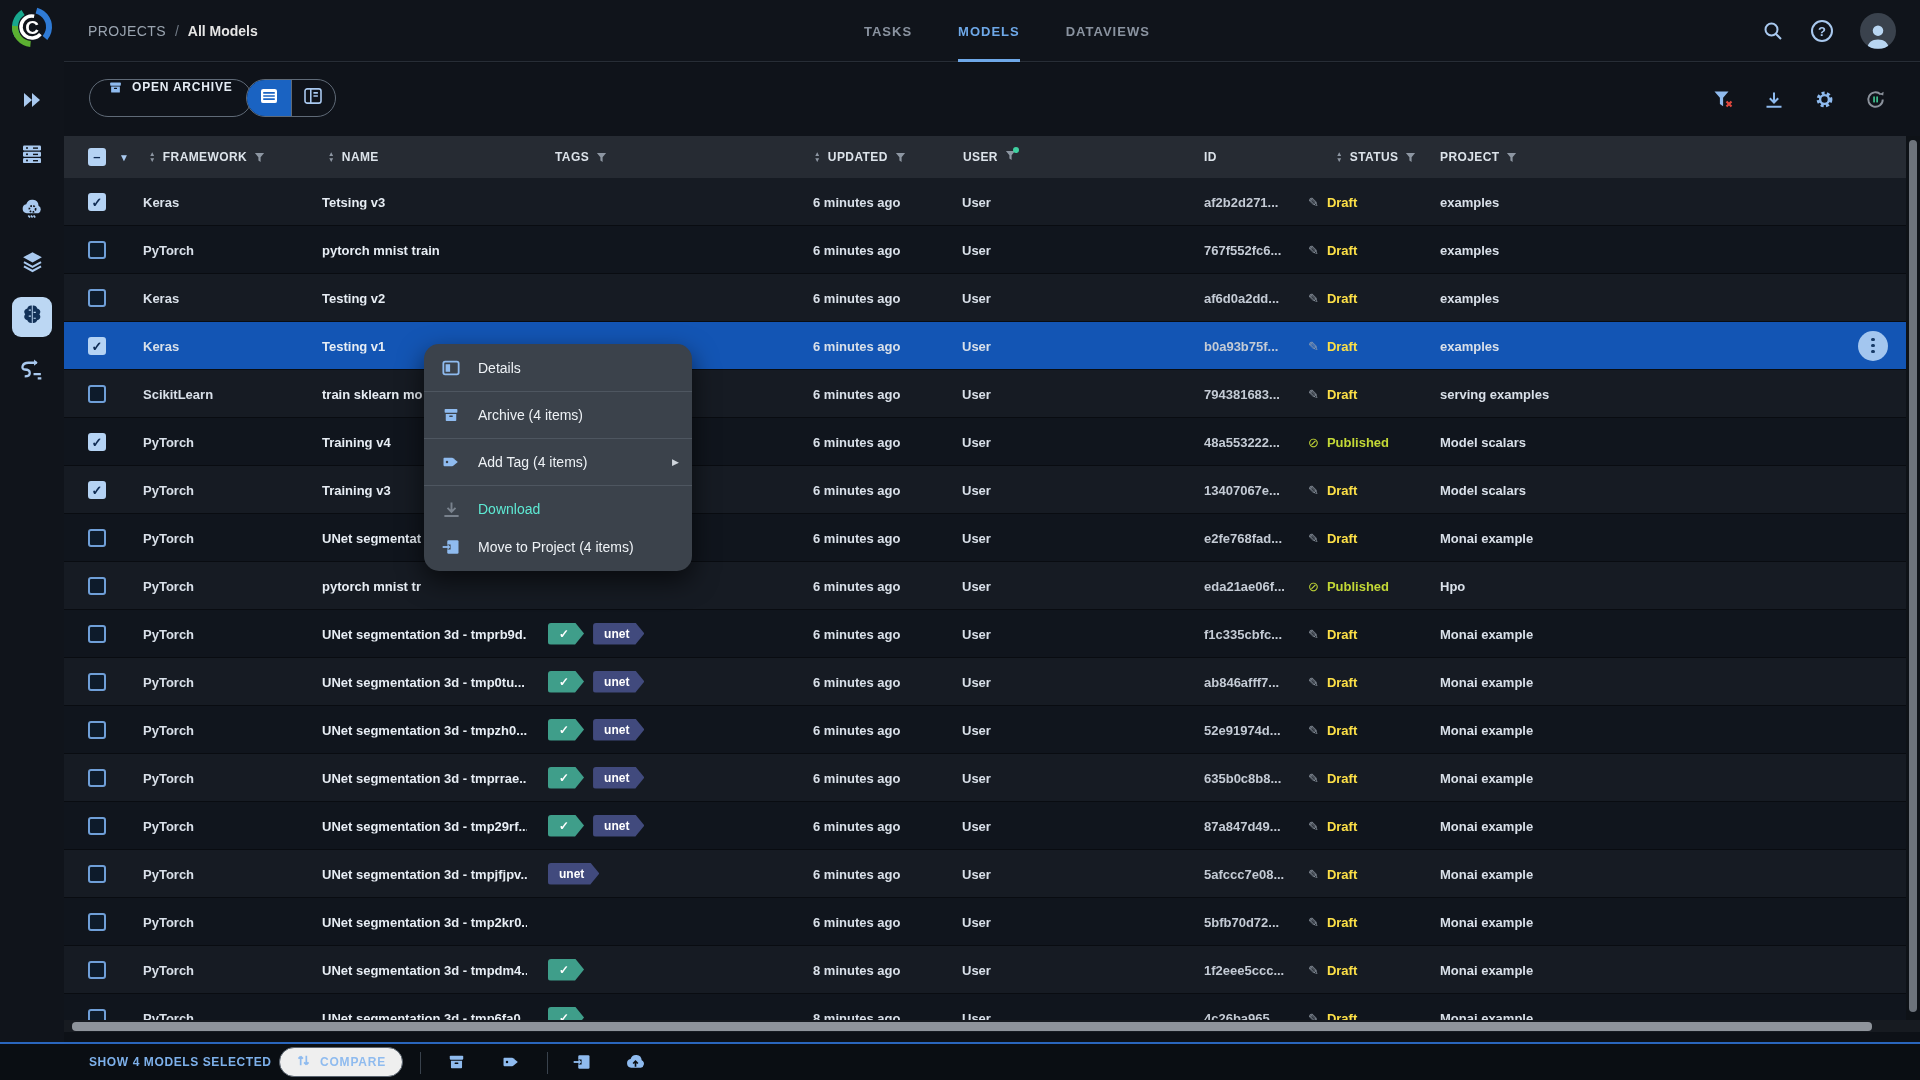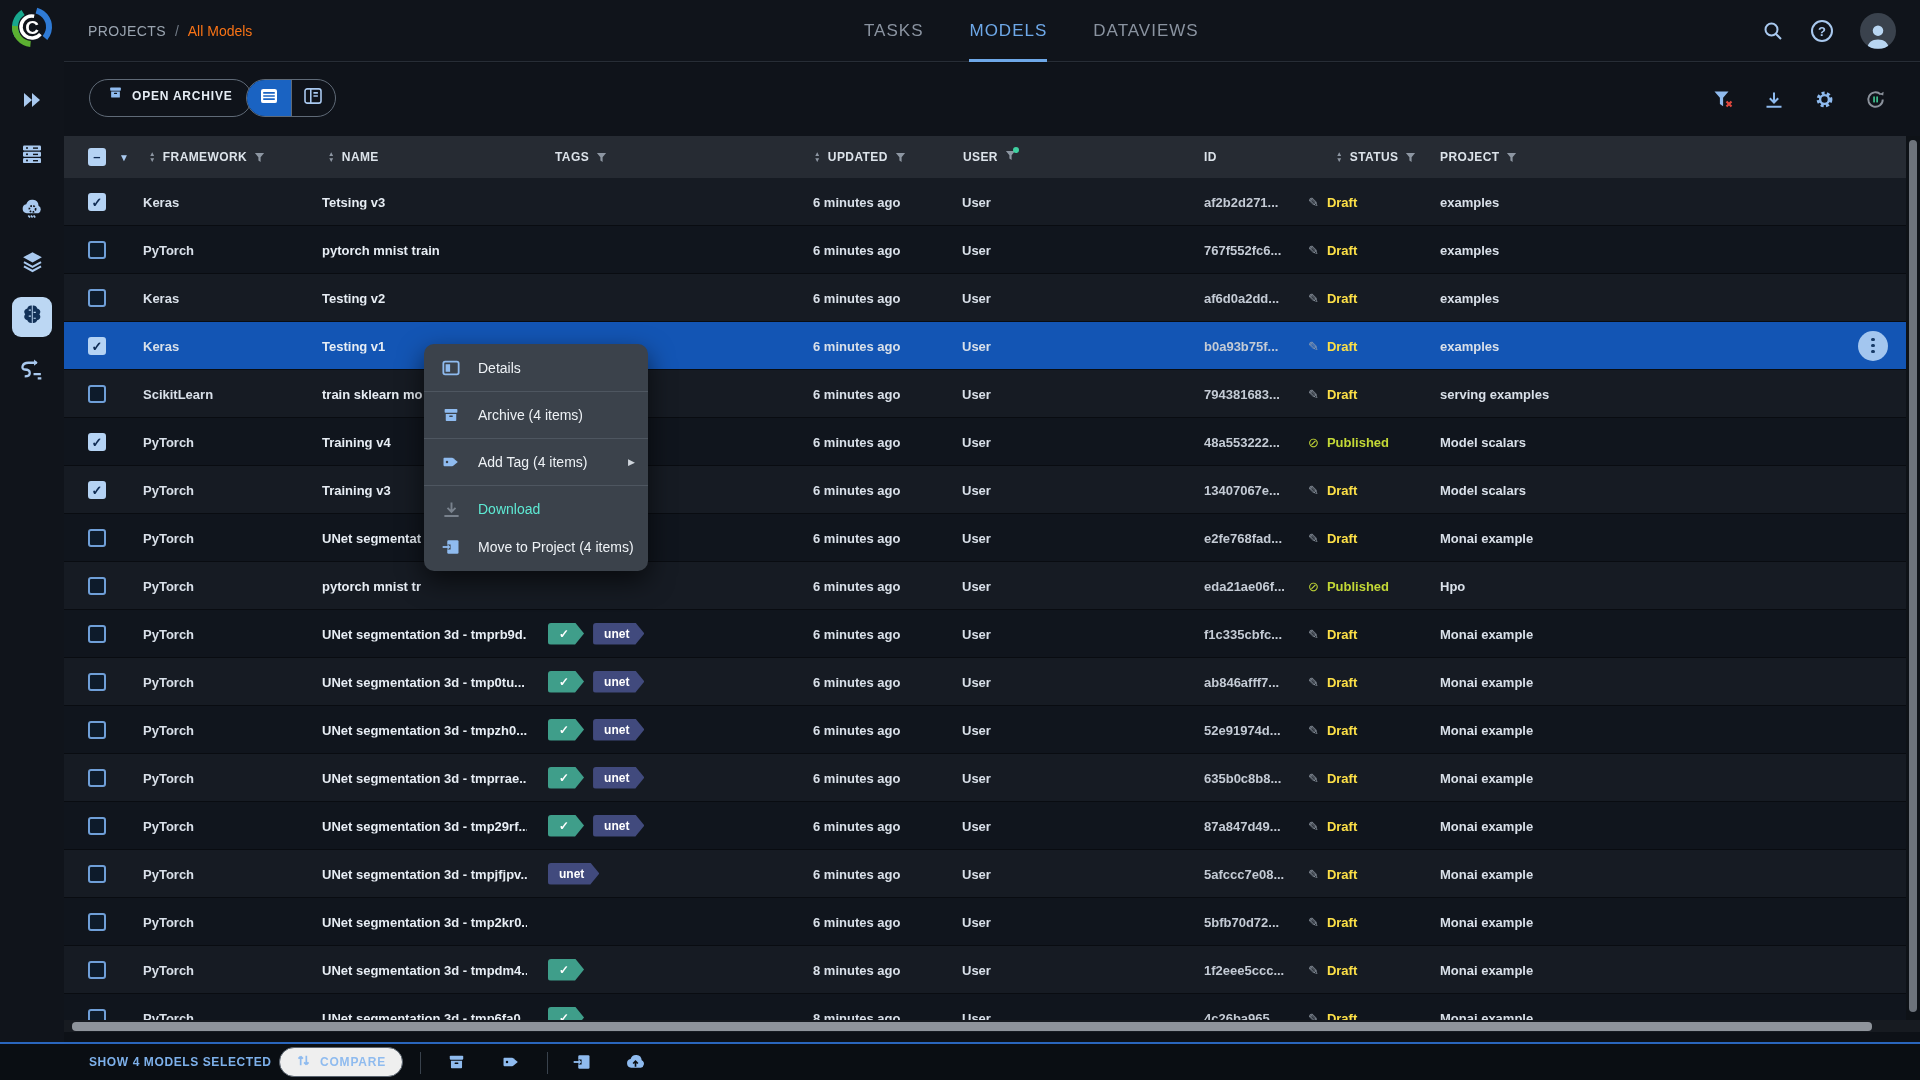--- a/index.html
+++ b/index.html
@@ -10,32 +10,32 @@
   .sidebar{position:absolute;left:0;top:0;width:64px;height:1042px;background:#10141b;z-index:20}
   .logo{position:absolute;left:10px;top:5px;width:44px;height:44px;cursor:pointer}
   .nav{position:absolute;left:12px;width:40px;height:40px;display:flex;align-items:center;justify-content:center;border-radius:9px;cursor:pointer;color:#a9c9ef}
   .nav.active{background:#bcd7f3;color:#123158}
 
   
   .topbar{position:absolute;left:64px;top:0;width:1856px;height:62px;background:#10141b;border-bottom:1px solid #272d36;z-index:15}
   .crumbs{position:absolute;left:24px;top:0;height:62px;display:flex;align-items:center;gap:9px;font-size:14px}
   .crumb-root{color:#9aa4b0;letter-spacing:.4px;cursor:pointer}
   .crumb-sep{color:#717a86}
-  .crumb-cur{color:#f97316;font-weight:normal;cursor:pointer}
+  .crumb-cur{color:#e5e5e5;font-weight:bold;cursor:pointer}
   .tabs{position:absolute;left:800px;top:0;height:62px;display:flex;gap:46px;align-items:stretch}
-  .tab{display:flex;align-items:center;font-size:17px;font-weight:normal;letter-spacing:1px;color:#8a93a0;cursor:pointer;border-bottom:3px solid transparent;padding-top:3px}
+  .tab{display:flex;align-items:center;font-size:13px;font-weight:bold;letter-spacing:1px;color:#8a93a0;cursor:pointer;border-bottom:3px solid transparent;padding-top:3px}
   .tab.active{color:#6ea8e8;border-bottom-color:#6ea8e8}
   .topbar-right{position:absolute;right:24px;top:0;height:62px;display:flex;align-items:center;gap:27px}
   .tb-icon{cursor:pointer;display:flex;align-items:center;justify-content:center}
   .help-circle{width:22px;height:22px;border:2px solid #a9c9ef;border-radius:50%;color:#a9c9ef;font-size:13px;font-weight:bold;display:flex;align-items:center;justify-content:center}
   .avatar{width:36px;height:36px;border-radius:50%;background:#3a424d;display:flex;align-items:flex-end;justify-content:center;overflow:hidden;cursor:pointer}
 
   
   .toolbar{position:absolute;left:64px;top:63px;width:1856px;height:73px;background:#0f131a}
-  .btn-archive{position:absolute;left:25px;top:16px;height:38px;border:1px solid #5f6a77;border-radius:19px;display:flex;align-items:flex-end;gap:9px;padding:13px 18px;color:#e6edf5;font-size:12px;font-weight:bold;letter-spacing:.8px;cursor:pointer;background:transparent}
+  .btn-archive{position:absolute;left:25px;top:16px;height:38px;border:1px solid #5f6a77;border-radius:19px;display:flex;align-items:flex-start;gap:9px;padding:0 18px;color:#e6edf5;font-size:12px;font-weight:bold;letter-spacing:.8px;cursor:pointer;background:transparent}
   .viewtoggle{position:absolute;left:182px;top:16px;height:38px;width:90px;border:1px solid #5f6a77;border-radius:19px;display:flex;overflow:hidden}
   .vseg{width:45px;display:flex;align-items:center;justify-content:center;cursor:pointer}
   .vseg.active{background:#1a63c2}
   .vseg + .vseg{border-left:1px solid #5f6a77}
   .toolbar-right{position:absolute;right:34px;top:0;height:73px;display:flex;align-items:center;gap:30px}
   .tl-icon{cursor:pointer;display:flex}
 
   
   .thead{position:absolute;left:64px;top:136px;width:1842px;height:42px;background:#262b33;z-index:5}
   .hcell{position:absolute;top:0;height:42px;display:flex;align-items:center;gap:7px;font-size:12px;font-weight:bold;color:#dce3ea;letter-spacing:.4px;white-space:nowrap;cursor:pointer}
@@ -64,21 +64,21 @@
   .c-proj{left:1376px;font-weight:600}
   .cb{position:absolute;left:24px;top:50%;transform:translateY(-50%);width:18px;height:18px;border:2px solid #6f9fd8;border-radius:3px;background:#0d1b2b;color:#0e2a52;font-size:13px;font-weight:bold;line-height:15px;text-align:center;cursor:pointer}
   .cb.on{background:#b5d3f4;border-color:#b5d3f4}
   .chip{height:22px;display:flex;align-items:center;padding:0 15px 0 11px;font-size:12px;font-weight:bold;color:#fff;clip-path:polygon(0 0,calc(100% - 9px) 0,100% 50%,calc(100% - 9px) 100%,0 100%);border-radius:3px}
   .chip.chk{background:#3f9e8a}
   .chip.lbl{background:#414a7d}
   .kebab{position:absolute;right:18px;top:50%;transform:translateY(-50%);width:30px;height:30px;border-radius:50%;background:#a3c6ef;display:flex;flex-direction:column;align-items:center;justify-content:center;gap:2.5px;cursor:pointer}
   .kebab i{width:3.5px;height:3.5px;border-radius:50%;background:#173a66}
 
   
-  .cmenu{position:absolute;left:424px;top:344px;width:224px;background:#3b424b;border-radius:10px;box-shadow:0 10px 26px rgba(0,0,0,.6);padding:5px 0;z-index:60}
+  .cmenu{position:absolute;left:424px;top:344px;width:268px;background:#3b424b;border-radius:15px;box-shadow:0 10px 26px rgba(0,0,0,.6);padding:5px 0;z-index:60}
   .mitem{height:38px;display:flex;align-items:center;padding:0 13px 0 17px;gap:17px;font-size:14px;color:#eef2f6;cursor:pointer}
   .mitem.dis{color:#5eead4;cursor:default}
   .micon{width:20px;display:flex;justify-content:center}
   .marrow{margin-left:auto;font-size:9px;color:#cfd5dc}
   .mdiv{height:1px;background:#4e5660;margin:4px 0}
 
   
   .vsb-track{position:absolute;left:1906px;top:136px;width:14px;height:884px;background:#0e1217;z-index:10}
   .vsb-thumb{position:absolute;left:3px;top:4px;width:8px;height:872px;border-radius:4px;background:#6d737b;cursor:pointer}
   .hsb-track{position:absolute;left:64px;top:1020px;width:1856px;height:12px;background:#171b21;z-index:12}

